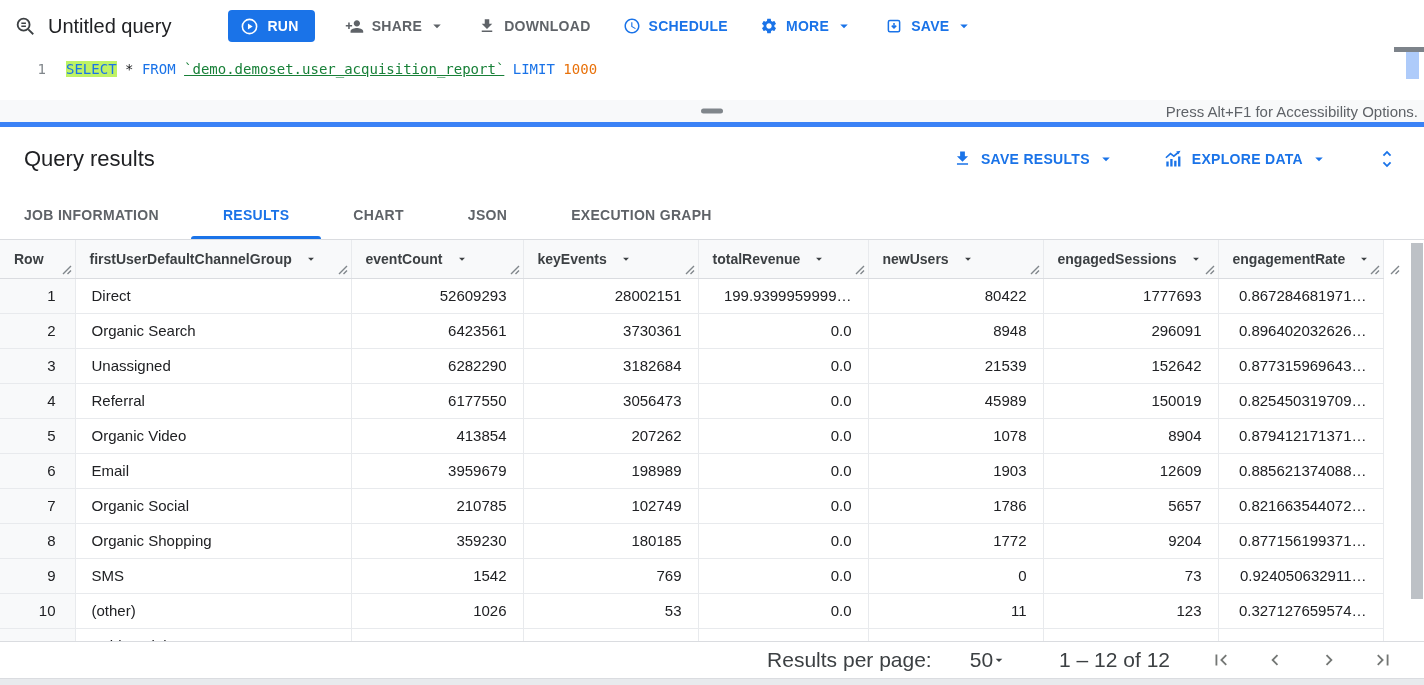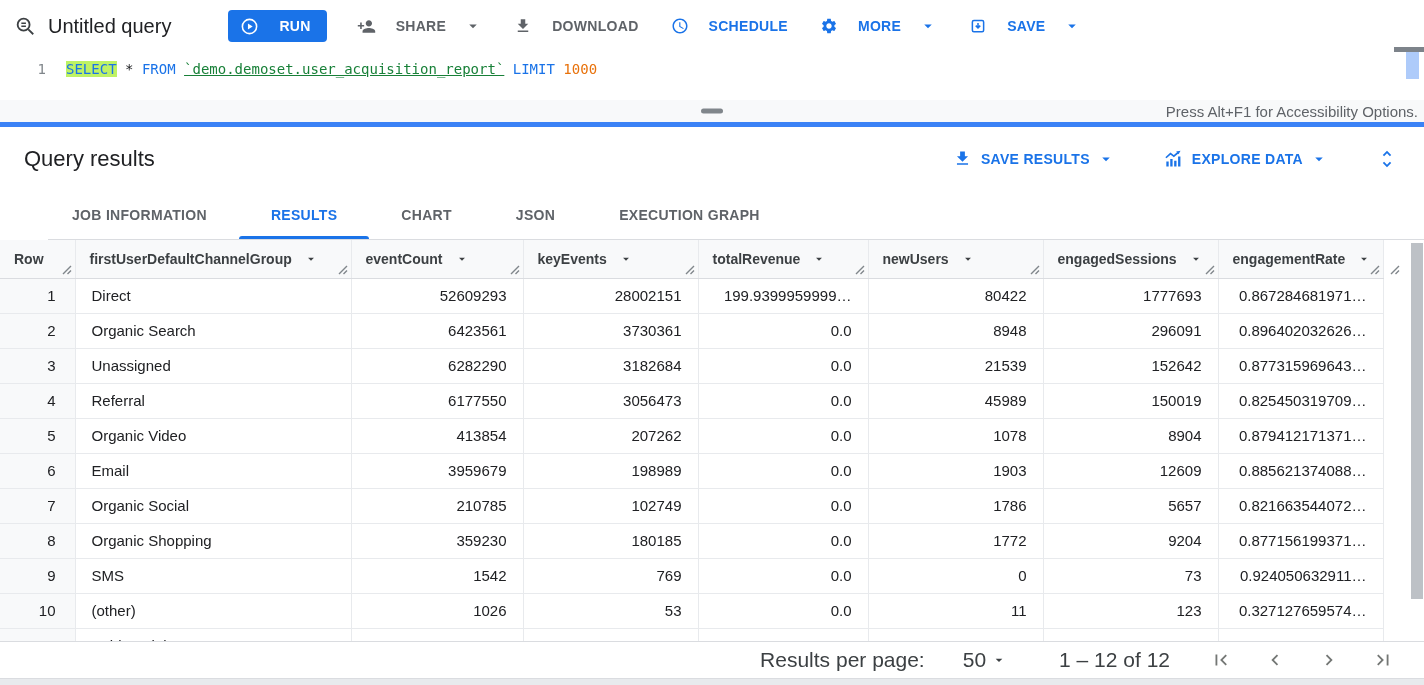--- a/index.html
+++ b/index.html
@@ -3,21 +3,21 @@
 <meta charset="utf-8">
 <style>
   * { box-sizing: border-box; margin: 0; padding: 0; }
   html,body { width:1424px; height:685px; overflow:hidden; }
   body { font-family:"Liberation Sans", sans-serif; background:#fff; color:#202124; }
 
   
   .toolbar { height:52px; display:flex; align-items:center; padding:0 12px 0 14px; background:#fff; }
   .q-icon { color:#3c4043; margin-right:12px; display:flex; }
   .ed-title { font-size:20px; font-weight:500; color:#202124; margin-right:52px; white-space:nowrap; }
-  .tb-btn { display:flex; align-items:center; gap:20px; height:34px; padding:0 11px; margin:0 5px;
+  .tb-btn { display:flex; align-items:center; gap:8px; height:34px; padding:0 11px; margin:0 5px;
             font-size:14px; font-weight:bold; letter-spacing:.3px; color:#5f6368; cursor:pointer;
             border-radius:4px; white-space:nowrap; background:none; border:none; font-family:inherit; }
   .tb-btn.blue { color:#1a73e8; }
   .run-btn { background:#1a73e8; color:#fff; height:32px; padding:0 16px 0 12px; margin-right:14px; }
   .caret { display:inline-flex; margin-left:-2px; }
 
   
   .editor { position:relative; height:48px; background:#fff; }
   .gutter { position:absolute; left:0; top:9px; width:46px; text-align:right;
             font-family:"DejaVu Sans Mono", monospace; font-size:14px; color:#80868b; }
@@ -41,21 +41,21 @@
   .results-header { height:63px; display:flex; align-items:center; padding:0 26px 0 24px; }
   .rh-title { font-size:22px; color:#202124; }
   .rh-spacer { flex:1; }
   .rh-btn { display:flex; align-items:center; gap:9px; font-size:14px; font-weight:bold;
             letter-spacing:.3px; color:#1a73e8; cursor:pointer; white-space:nowrap;
             background:none; border:none; font-family:inherit; padding:0 8px; height:36px; }
   .rh-gap { width:32px; }
   .unfold-btn { margin-left:40px; color:#1a73e8; display:flex; cursor:pointer; background:none; border:none; }
 
   
-  .tabs { height:50px; display:flex; align-items:stretch; padding-left:24px; border-bottom:1px solid #dadce0;margin-left:48px; }
+  .tabs { height:50px; display:flex; align-items:stretch; padding-left:24px; border-bottom:1px solid #dadce0; }
   .tab { position:relative; display:flex; align-items:center; padding:0 32px; font-size:14px;
          font-weight:bold; letter-spacing:.3px; color:#5f6368; cursor:pointer; white-space:nowrap; }
   .tab:first-child { padding-left:0; }
   .tab.active { color:#1a73e8; }
   .tab.active::after { content:""; position:absolute; left:0; right:0; bottom:0; height:3px;
                        background:#1a73e8; border-radius:3px 3px 0 0; }
 
   
   .table-wrap { position:relative; height:401px; overflow:hidden; background:#fff; }
   table { border-collapse:collapse; table-layout:fixed; width:1383px; }
@@ -72,21 +72,21 @@
   td.c-text { text-align:left; }
   td.c-num { text-align:right; }
   .extra-grip { position:absolute; top:25px; right:24px; display:flex; }
   .v-scroll { position:absolute; top:0; right:0; width:14px; height:401px; }
   .v-thumb { position:absolute; top:3px; right:1px; width:12px; height:356px; background:#bdc1c6; }
 
   
   .footer { height:37px; border-top:1px solid #dadce0; display:flex; align-items:center;
             justify-content:flex-end; padding-right:30px; font-size:21px; color:#3c4043; }
   .pp-label { margin-right:38px; }
-  .page-size { display:flex; align-items:center; gap:7px; cursor:pointer; color:#3c4043; }
+  .page-size { display:flex; align-items:center; cursor:pointer; color:#3c4043; }
   .range-label { margin:0 0 0 52px; }
   .pager { display:flex; align-items:center; margin-left:40px; gap:32px; color:#747775; }
   .pg-btn { display:flex; cursor:pointer; background:none; border:none; color:#747775; padding:0; }
 
   .bottom-strip { height:7px; background:#e8eaed; border-top:1px solid #dadce0; }
 
   svg { display:block; }
 </style>
 </head>
 <body>

